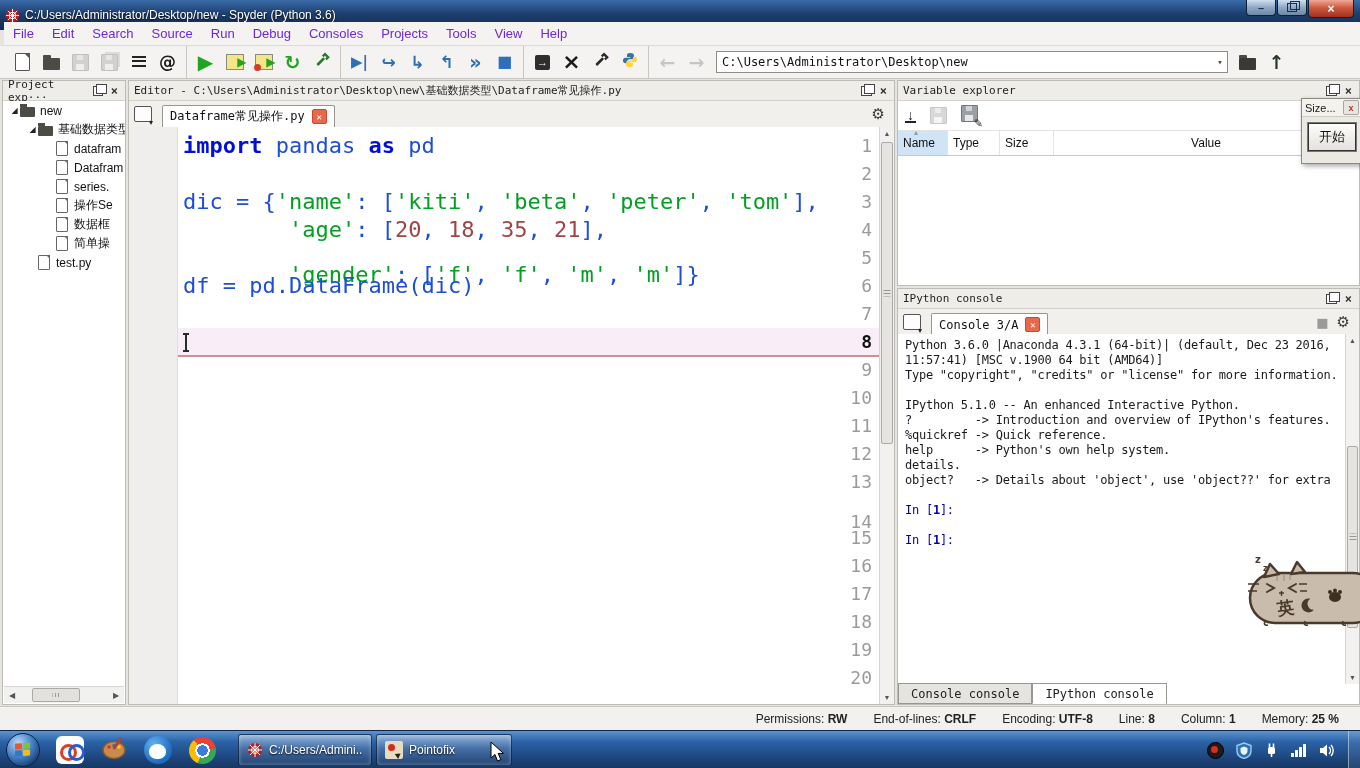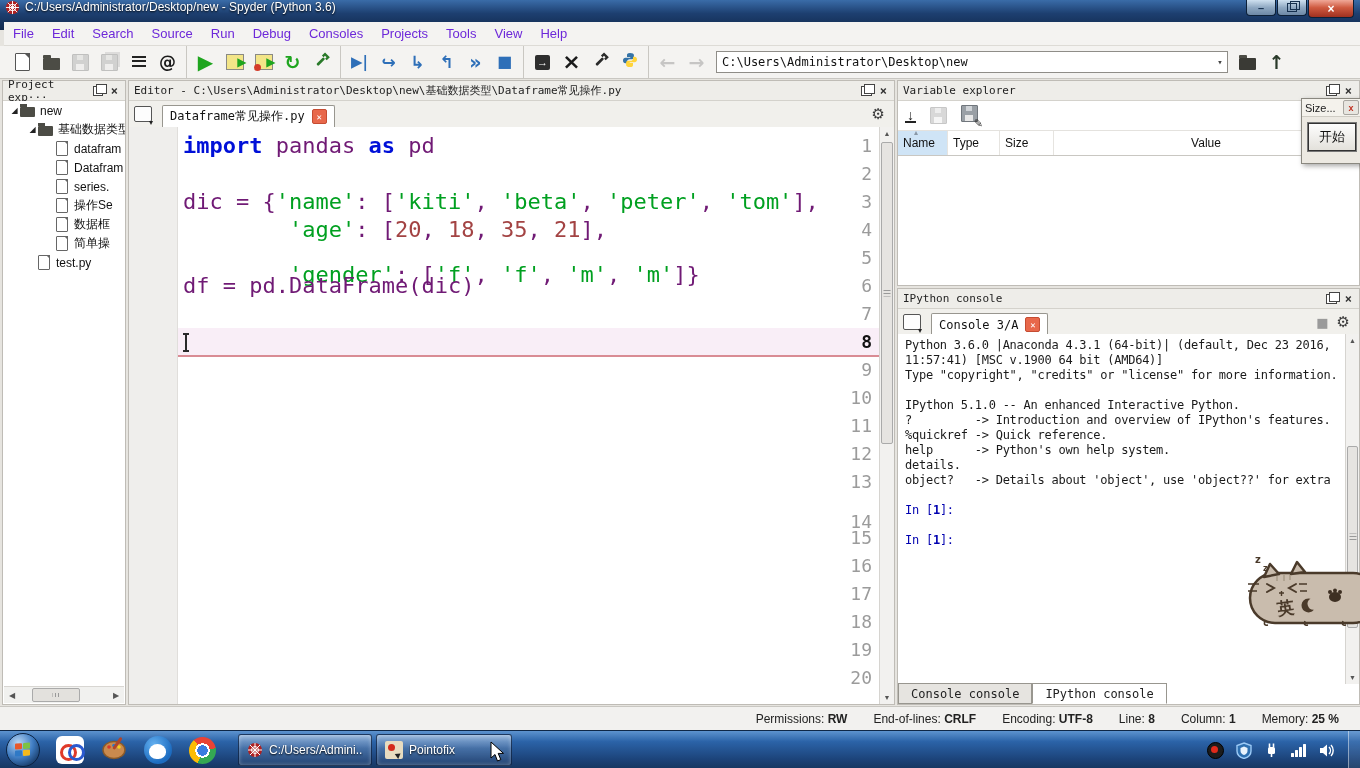--- a/index.html
+++ b/index.html
@@ -1,20 +1,20 @@
 <!DOCTYPE html>
 <html><head>
 <meta charset="utf-8">
 <style>
   html,body{margin:0;padding:0;background:#888;}
   #screen{position:relative;width:1360px;height:768px;background:#e6e4df;overflow:hidden;
           font-family:"Liberation Sans",sans-serif;-webkit-font-smoothing:antialiased;}
   
   .titlebar{position:absolute;left:0;top:0;right:0;height:30px;
-    background:linear-gradient(#3a6ca8,#1d3f70 45%,#122a4e);display:flex;align-items:flex-start;
+    background:linear-gradient(#3a6ca8,#1d3f70 45%,#122a4e);display:flex;align-items:center;
     padding-left:5px;color:#fff;font-size:12px;text-shadow:0 1px 2px #000;}
   .titlebar .app-ic{margin-right:5px;display:inline-flex;}
   .winbtns{position:absolute;right:6px;top:0;display:flex;}
   .wbtn{height:15px;border:1px solid #0d2038;border-top:none;border-radius:0 0 4px 4px;
     background:linear-gradient(#cfe0f0,#8fa8c2 50%,#6d88a6);display:flex;align-items:center;justify-content:center;
     color:#16304f;font-size:11px;font-weight:bold;margin-left:1px;text-shadow:none;}
   .wbtn.min,.wbtn.rst{width:28px;}
   .wbtn.cls{width:44px;height:17px;background:linear-gradient(#f0a898,#cf5a40 45%,#a03020);color:#fff;font-size:12px;}
   .rst-ic{width:8px;height:7px;border:1px solid #16304f;background:transparent;position:relative;}
   .rst-ic::before{content:"";position:absolute;left:2px;top:-3px;width:8px;height:7px;border:1px solid #16304f;}
@@ -85,21 +85,21 @@
     background:repeating-linear-gradient(90deg,#999 0 1px,transparent 1px 3px);}
   
   .code-area{position:absolute;left:0;right:14px;top:46px;bottom:0;background:#fff;overflow:hidden;}
   .gutter-col{position:absolute;left:0;top:0;bottom:0;width:48px;background:#efeeec;border-right:1px solid #e0dedb;}
   .lnum{position:absolute;right:8px;width:36px;text-align:right;font:18px/28px "DejaVu Sans Mono",monospace;color:#9b9b9b;}
   .lnum.cur{color:#111;font-weight:bold;}
   .code-line{position:absolute;left:54px;right:0;height:28px;font:22px/28px "DejaVu Sans Mono",monospace;white-space:pre;}
   .tok-k{color:#0010d8;font-weight:bold;}
   .tok-s{color:#00a020;}
   .tok-n{color:#a34343;}
-  .tok-t{color:#701a75;}
+  .tok-t{color:#1d4ed8;}
   .curline{position:absolute;left:49px;right:0;height:27px;background:#f9eef7;border-bottom:2px solid #d98c94;z-index:0;}
   .code-line,.lnum{z-index:1;}
   .ibeam{position:absolute;width:2px;height:15px;background:#2a2a2a;z-index:3;}
   .ibeam::before,.ibeam::after{content:"";position:absolute;left:-2px;width:6px;height:2px;background:#2a2a2a;}
   .ibeam::before{top:-2px;}.ibeam::after{bottom:-2px;}
   
   .vscroll{position:absolute;top:46px;bottom:0;right:0;width:14px;background:#f2f1ef;border-left:1px solid #d6d4d0;}
   .vs-btn{height:13px;font-size:7px;color:#555;display:flex;align-items:center;justify-content:center;}
   .vs-btn.bottom{position:absolute;bottom:0;left:0;right:0;}
   .vs-thumb{position:absolute;left:1px;right:1px;background:#e6e4e1;border:1px solid #aaa;border-radius:2px;}

